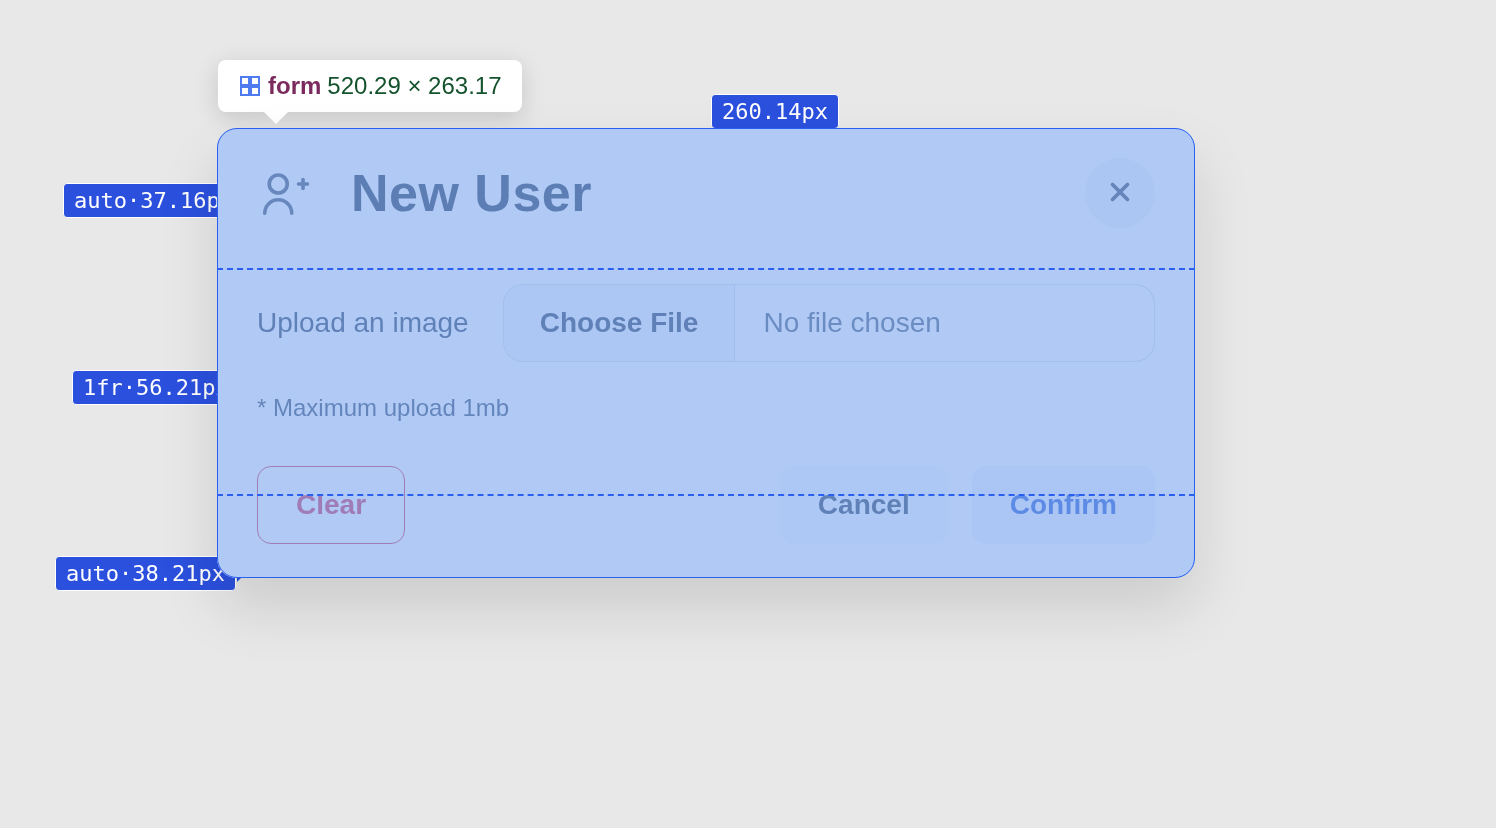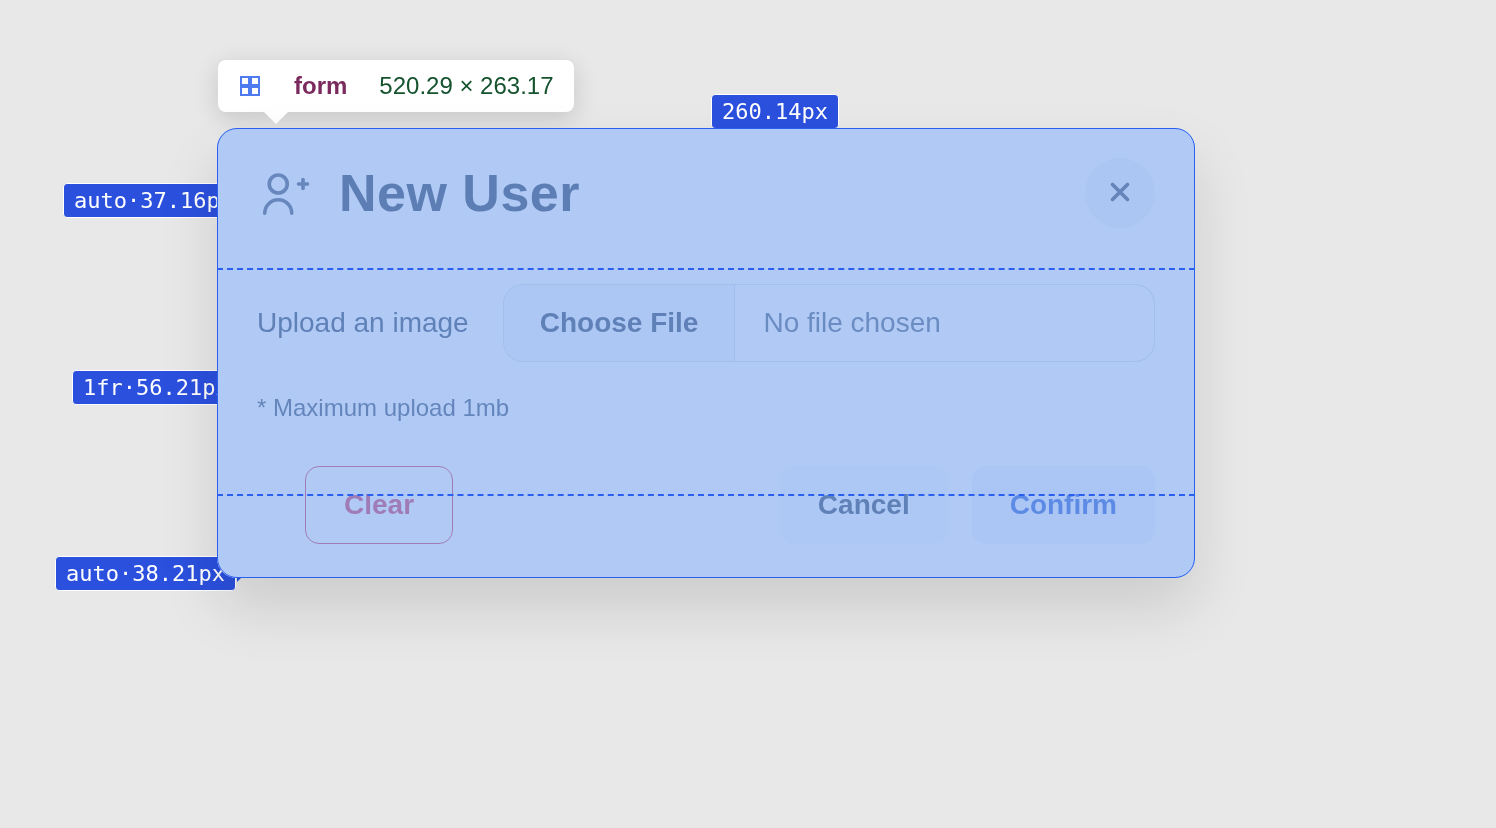--- a/index.html
+++ b/index.html
@@ -45,21 +45,21 @@
       border: 1px solid #2a5ff0;
       border-radius: 20px;
       pointer-events: none;
     }
 
     
     .header {
       display: flex;
       align-items: center;
       padding: 30px 40px 30px 40px;
-      gap: 26px;
+      gap: 38px;
     }
     .user-plus-icon {
       width: 56px;
       height: 56px;
       display: inline-flex;
       align-items: center;
       justify-content: center;
       color: #51617a;
       flex-shrink: 0;
     }
@@ -147,21 +147,20 @@
       border: none;
       cursor: pointer;
       display: inline-flex;
       align-items: center;
       justify-content: center;
     }
     .btn-clear {
       color: #d9456d;
       border: 1.5px solid #d9456d;
       background: transparent;
-      margin-left: 48px;
     }
     .spacer { flex: 1; }
     .btn-cancel {
       background: rgba(233,238,247,0.35);
       color: #3e526e;
     }
     .btn-confirm {
       background: rgba(222,233,252,0.4);
       color: #3a67d6;
     }
@@ -169,21 +168,21 @@
     
     .tooltip {
       position: absolute;
       left: 218px;
       top: 60px;
       background: #fff;
       border-radius: 8px;
       padding: 12px 20px;
       display: flex;
       align-items: center;
-      gap: 32px;
+      gap: 6px;
       box-shadow: 0 6px 24px rgba(0,0,0,0.15);
       font-size: 24px;
     }
     .tooltip::after {
       content: "";
       position: absolute;
       left: 46px;
       bottom: -12px;
       border: 12px solid transparent;
       border-top-color: #fff;

